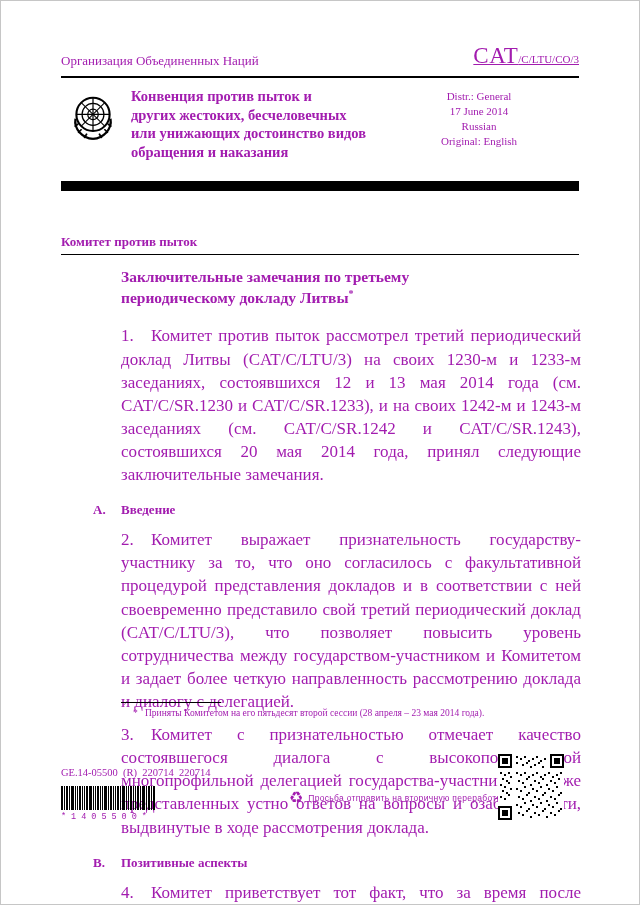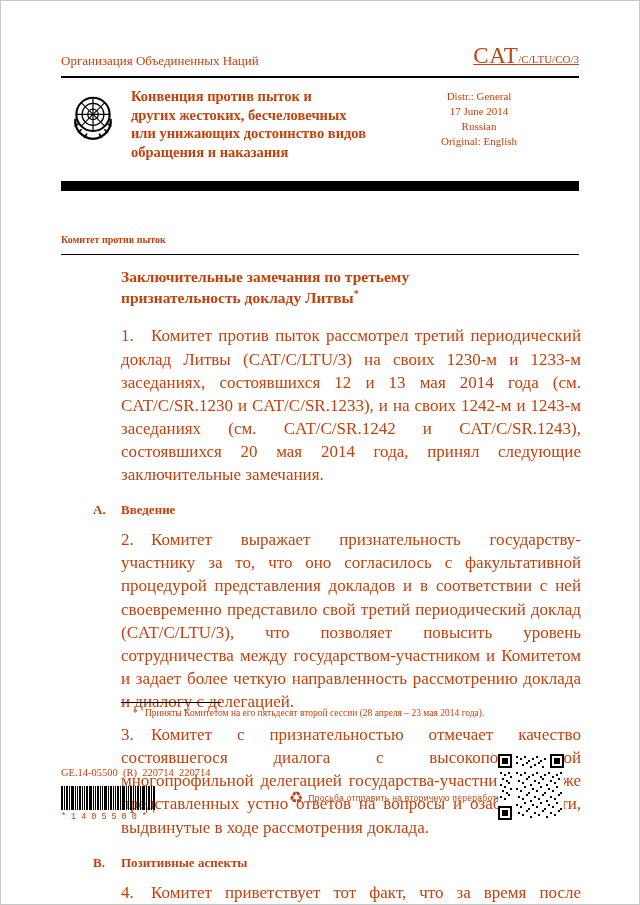--- a/index.html
+++ b/index.html
@@ -1,36 +1,36 @@
 <!DOCTYPE html>
 <html><head>
 <meta charset="utf-8">
 <style>
   html,body { margin:0; padding:0; background:#e9e9e9; }
   .page {
     position:relative; width:640px; height:905px; margin:0 auto;
     background:#ffffff; border:1px solid #c6c6c6; box-sizing:border-box;
-    font-family:"Liberation Serif", serif; color:#c2410c;
+    font-family:"Liberation Serif", serif; color:#a21caf;
   }
   
   .org-name { position:absolute; left:60px; top:52px; font-size:13px; }
   .doc-symbol { position:absolute; right:60px; top:42px; text-align:right; white-space:nowrap;text-decoration:underline; }
   .sym-big { font-size:23px; letter-spacing:0.5px; }
   .sym-small { font-size:11px; }
   .rule-top { position:absolute; left:60px; right:60px; top:75px; border-top:2px solid #000; }
   
   .emblem { position:absolute; left:64px; top:88px; width:56px; height:56px; }
   .mast-title {
     position:absolute; left:130px; top:86px; width:300px;
     font-weight:bold; font-size:14.5px; line-height:1.28; white-space:pre-line;
   }
   .distr-block { position:absolute; left:440px; top:88px; font-size:11px; line-height:1.35;text-align:center; }
   .black-bar { position:absolute; left:60px; right:60px; top:180px; height:10px; background:#000; }
   
-  .committee { position:absolute; left:60px; top:233px; font-weight:bold; font-size:10px; }
+  .committee { position:absolute; left:60px; top:233px; font-weight:bold; font-size:13px; }
   .committee-rule { position:absolute; left:60px; right:60px; top:253px; border-top:1px solid #000; }
   
   .content { position:absolute; left:120px; top:266px; width:460px; }
   .doc-title { font-weight:bold; font-size:15.5px; line-height:1.3; margin:0 0 16px 0; width:340px; }
   .doc-title sup { font-size:10px; }
   .para { font-size:17px; line-height:1.36; text-align:justify; margin:0 0 10px 0; }
   .pnum { display:inline-block; width:30px; }
   .para.sub { text-indent:30px; }
   .pnum.submark { width:34px; }
   .sec-head { font-weight:bold; font-size:13px; margin:16px 0 10px -28px; }
@@ -86,21 +86,21 @@
     <div>17 June 2014</div>
     <div>Russian</div>
     <div>Original: English</div>
   </div>
   <div class="black-bar"></div>
 
   <div class="committee">Комитет против пыток</div>
   <div class="committee-rule"></div>
 
   <div class="content">
-    <h1 class="doc-title"><span>Заключительные замечания по третьему признательность докладу Литвы</span><sup>*</sup></h1>
+    <h1 class="doc-title"><span>Заключительные замечания по третьему периодическому докладу Литвы</span><sup>*</sup></h1>
 
     <p class="para"><span class="pnum">1.</span><span>Комитет против пыток рассмотрел третий периодический доклад Литвы (CAT/C/LTU/3) на своих 1230-м и 1233-м заседаниях, состоявшихся 12 и 13 мая 2014 года (см. CAT/C/SR.1230 и CAT/C/SR.1233), и на своих 1242-м и 1243-м заседаниях (см. CAT/C/SR.1242 и CAT/C/SR.1243), состоявшихся 20 мая 2014 года, принял следующие заключительные замечания.</span></p>
 
     <div class="sec-head"><span class="sec-letter">A.</span><span>Введение</span></div>
 
     <p class="para"><span class="pnum">2.</span><span>Комитет выражает признательность государству-участнику за то, что оно согласилось с факультативной процедурой представления докладов и в соответствии с ней своевременно представило свой третий периодический доклад (CAT/C/LTU/3), что позволяет повысить уровень сотрудничества между государством-участником и Комитетом и задает более четкую направленность рассмотрению доклада и диалогу с делегацией.</span></p>
 
     <p class="para"><span class="pnum">3.</span><span>Комитет с признательностью отмечает качество состоявшегося диалога с высокопоставленной многопрофильной делегацией государства-участника, а также представленных устно ответов на вопросы и озабоченности, выдвинутые в ходе рассмотрения доклада.</span></p>
 
     <div class="sec-head"><span class="sec-letter">B.</span><span>Позитивные аспекты</span></div>

